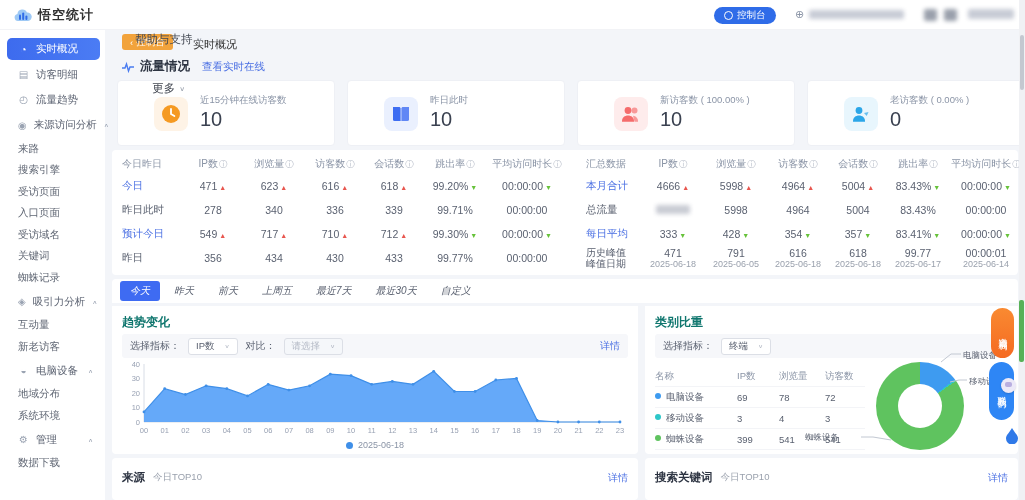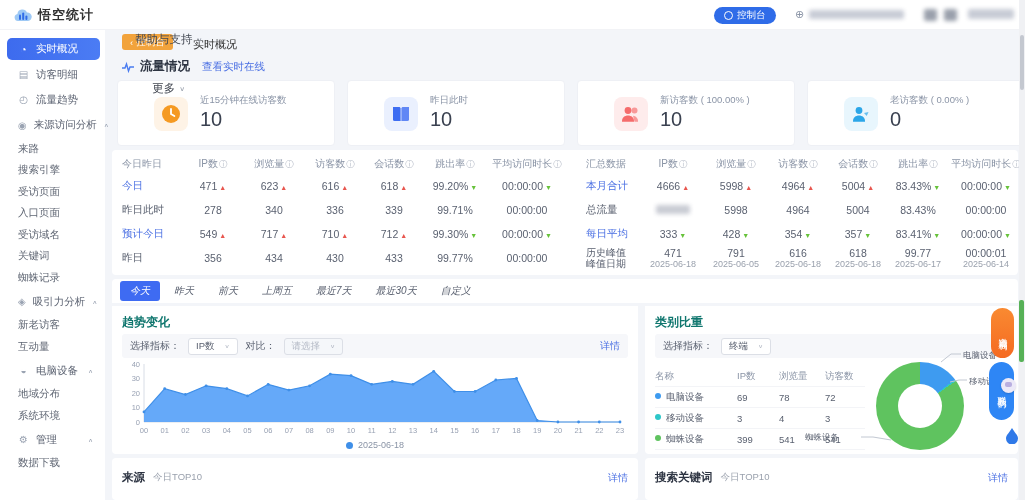--- a/index.html
+++ b/index.html
@@ -206,24 +206,24 @@
       </div>
       <div class="side-sub">
         <span>蜘蛛记录</span>
       </div>
       <div class="side-group">
         <span class="side-icon">◈</span>
         <span>吸引力分析</span>
         <span class="grp-chev">∧</span>
       </div>
       <div class="side-sub">
+        <span>互动量</span>
+      </div>
+      <div class="side-sub">
         <span>新老访客</span>
-      </div>
-      <div class="side-sub">
-        <span>互动量</span>
       </div>
       <div class="side-group">
         <span class="side-icon">◒</span>
         <span>电脑设备</span>
         <span class="grp-chev">∧</span>
       </div>
       <div class="side-sub">
         <span>地域分布</span>
       </div>
       <div class="side-sub">

